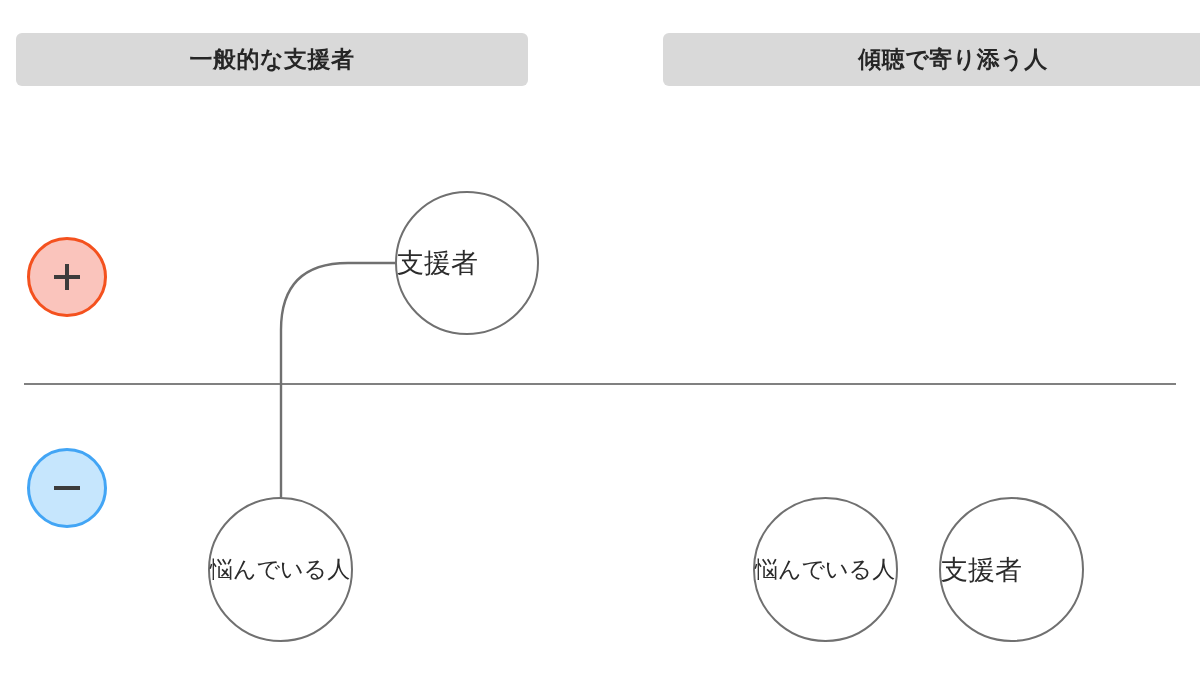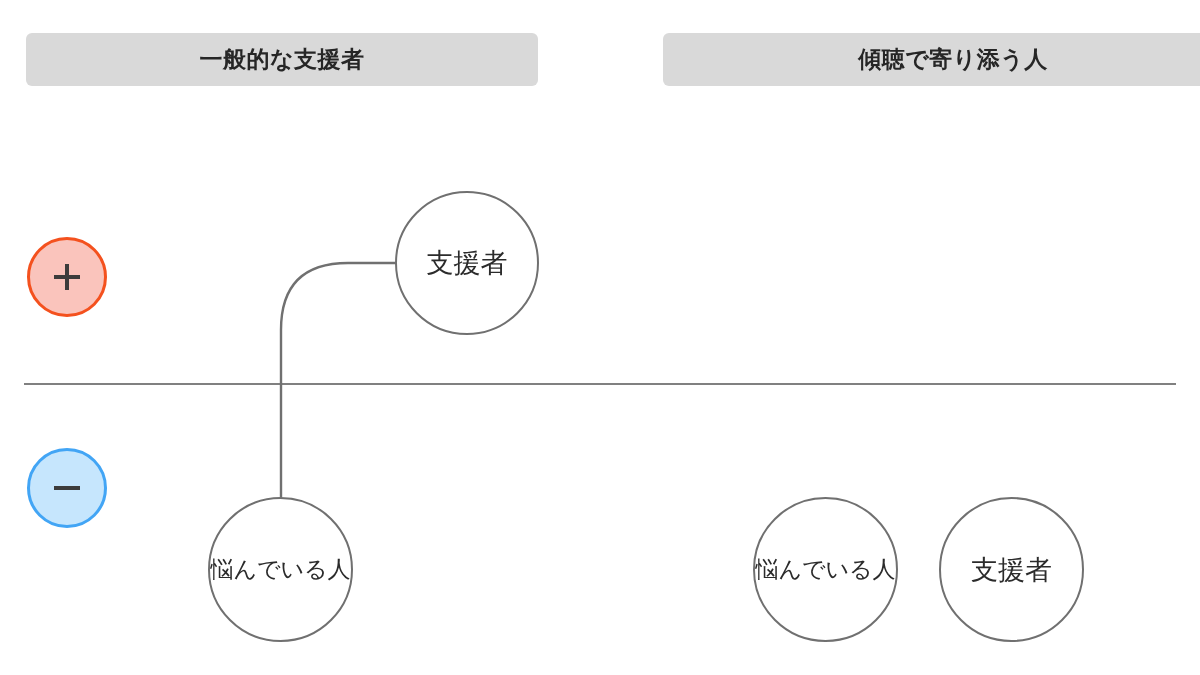--- a/index.html
+++ b/index.html
@@ -27,21 +27,21 @@
     border-radius: 6px;
     display: flex;
     align-items: center;
     justify-content: center;
     font-weight: bold;
     font-size: 23px;
     color: #262626;
     letter-spacing: 0.5px;
     box-sizing: border-box;
   }
-  #header-left  { left: 26px;  top: 33px; width: 512px; height: 53px; }
+  #header-left  { left: 16px;  top: 33px; width: 512px; height: 53px; }
   #header-right { left: 663px; top: 33px; width: 580px; height: 53px; }
 
   
   #divider {
     position: absolute;
     left: 24px;
     top: 383px;
     width: 1152px;
     height: 2px;
     background: #808080;
@@ -92,21 +92,20 @@
 
   
   .node {
     position: absolute;
     border-radius: 50%;
     border: 2px solid #707070;
     background: #ffffff;
     box-sizing: border-box;
     display: flex;
     align-items: center;
-    justify-content: center;
     text-align: center;
     color: #2b2b2b;
     line-height: 1.25;
   }
   .node.big   { font-size: 27px; }
   .node.small { font-size: 23px; }
 
   #node-left-supporter { left: 395px; top: 191px; width: 144px; height: 144px; }
   #node-left-troubled  { left: 208px; top: 497px; width: 145px; height: 145px; }
   #node-right-troubled { left: 753px; top: 497px; width: 145px; height: 145px; }

